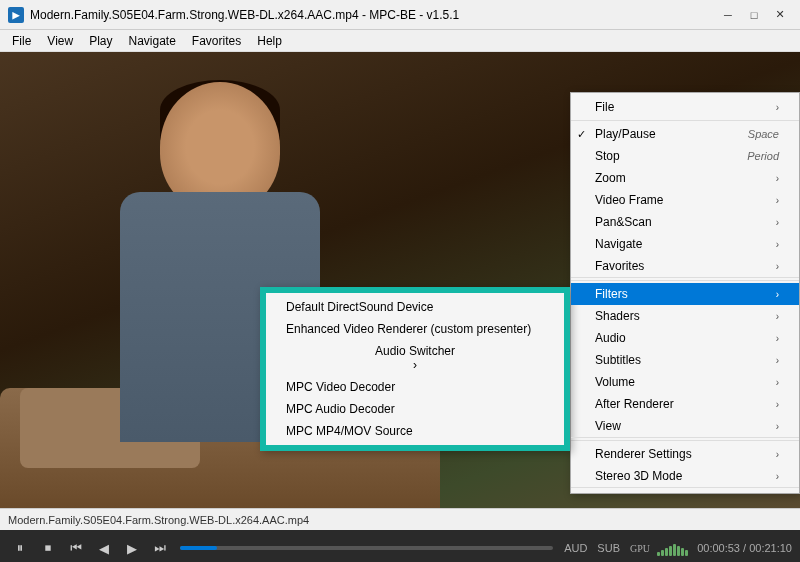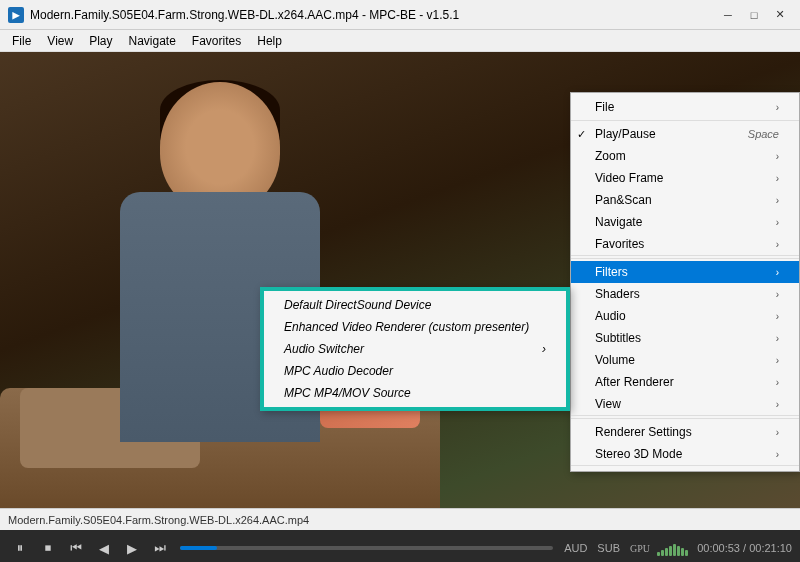--- a/index.html
+++ b/index.html
@@ -220,27 +220,26 @@
     .ctx-separator {
       height: 1px;
       background: #ddd;
       margin: 2px 0;
     }
 
     
     #filters-submenu {
       width: 310px;
       background: #f5f5f5;
-      border: 4px solid #14b8a6;
+      border: 6px solid #14b8a6;
       box-shadow: 2px 2px 8px rgba(0,0,0,0.3);
       padding: 3px 0;
       position: absolute;
       top: 195px; 
       right: 230px;
-      font-style: italic;
     }
     .sub-item {
       display: flex;
       align-items: center;
       padding: 4px 20px;
       cursor: pointer;
       font-size: 12px;
       color: #000;
       min-height: 22px;
     }
@@ -375,23 +374,26 @@
 
   <div id="submenu-container">
 
     <div id="filters-submenu">
       <div class="sub-item">
         <span>Default DirectSound Device</span>
       </div>
       <div class="sub-item">
         <span>Enhanced Video Renderer (custom presenter)</span>
       </div>
-      <div class="sub-item" style="justify-content:space-between;">
+      <div class="sub-item" style="justify-content:space-between;flex-direction:column;">
         <span>Audio Switcher</span>
         <span>›</span>
+      </div>
+      <div class="sub-item">
+        <span>MPC Video Decoder</span>
       </div>
       <div class="sub-item">
         <span>MPC Audio Decoder</span>
       </div>
       <div class="sub-item">
         <span>MPC MP4/MOV Source</span>
       </div>
     </div>
 
     <div id="main-menu">
@@ -401,20 +403,24 @@
         <span class="arrow">›</span>
       </div>
       <div class="ctx-separator"></div>
 
       <div class="ctx-item">
         <span class="check">✓</span>
         <span>Play/Pause</span>
         <span class="shortcut">Space</span>
       </div>
 
+      <div class="ctx-item">
+        <span>Stop</span>
+        <span class="shortcut">Period</span>
+      </div>
 
 
       <div class="ctx-item">
         <span>Zoom</span>
         <span class="arrow">›</span>
       </div>
 
       <div class="ctx-item">
         <span>Video Frame</span>
         <span class="arrow">›</span>

